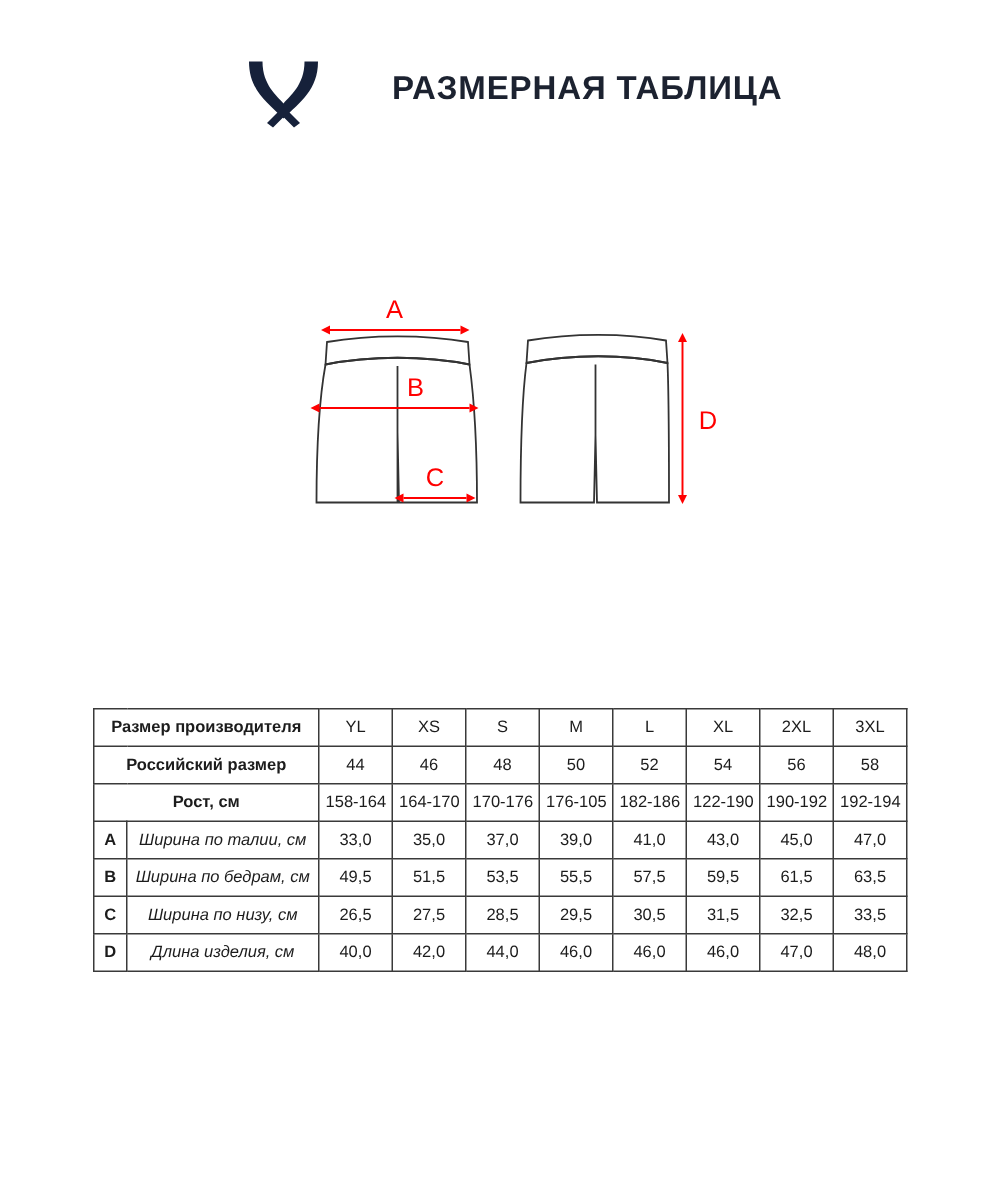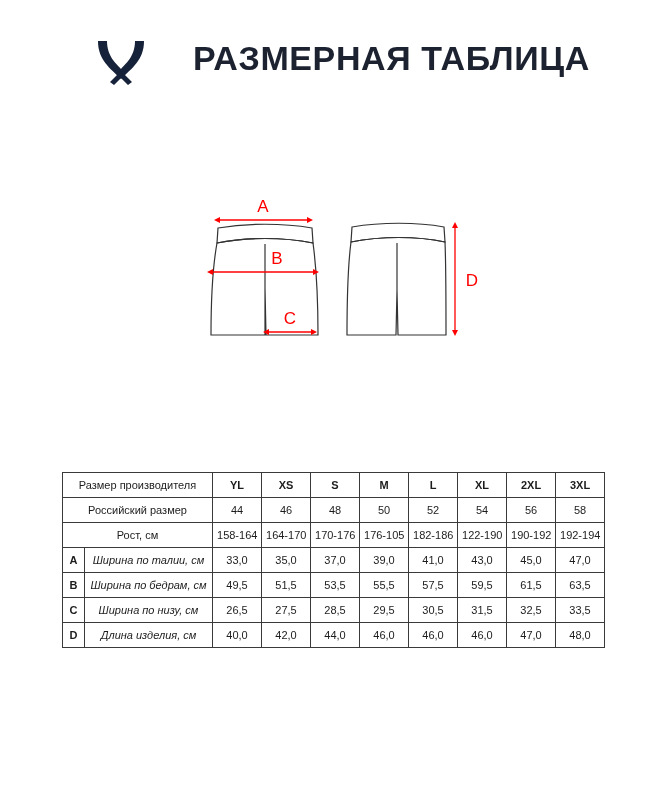--- a/index.html
+++ b/index.html
@@ -33,21 +33,21 @@
     flex-direction: column;
     align-items: center;
     justify-content: center;
   }
   .logo-mark { display: block; }
   .logo-word {
     display: block;
     margin-top: 3px;
   }
   .page-title {
-    font-size: 34px;
+    font-size: 22px;
     font-weight: bold;
     letter-spacing: 0.6px;
     color: #1c2230;
     white-space: nowrap;
     line-height: 1;
     padding-bottom: 14px;
   }
 
   
   .diagram {
@@ -76,26 +76,26 @@
     border: 1px solid #3a3a3a;
     height: 24px;
     padding: 0 4px;
     font-size: 11px;
     color: #1c1c1c;
     text-align: center;
     vertical-align: middle;
     white-space: nowrap;
   }
   td.hdr-label {
-    font-weight: normal;
+    font-weight: bold;
     font-size: 11.5px;
     margin-left: 47px;
   }
   td.hdr-val {
-    font-weight: bold;
+    font-weight: normal;
     font-size: 12px;
   }
   td.sub-val {
     font-size: 11px;
   }
   td.letter {
     width: 22px;
     font-weight: bold;
     font-size: 12px;
   }

